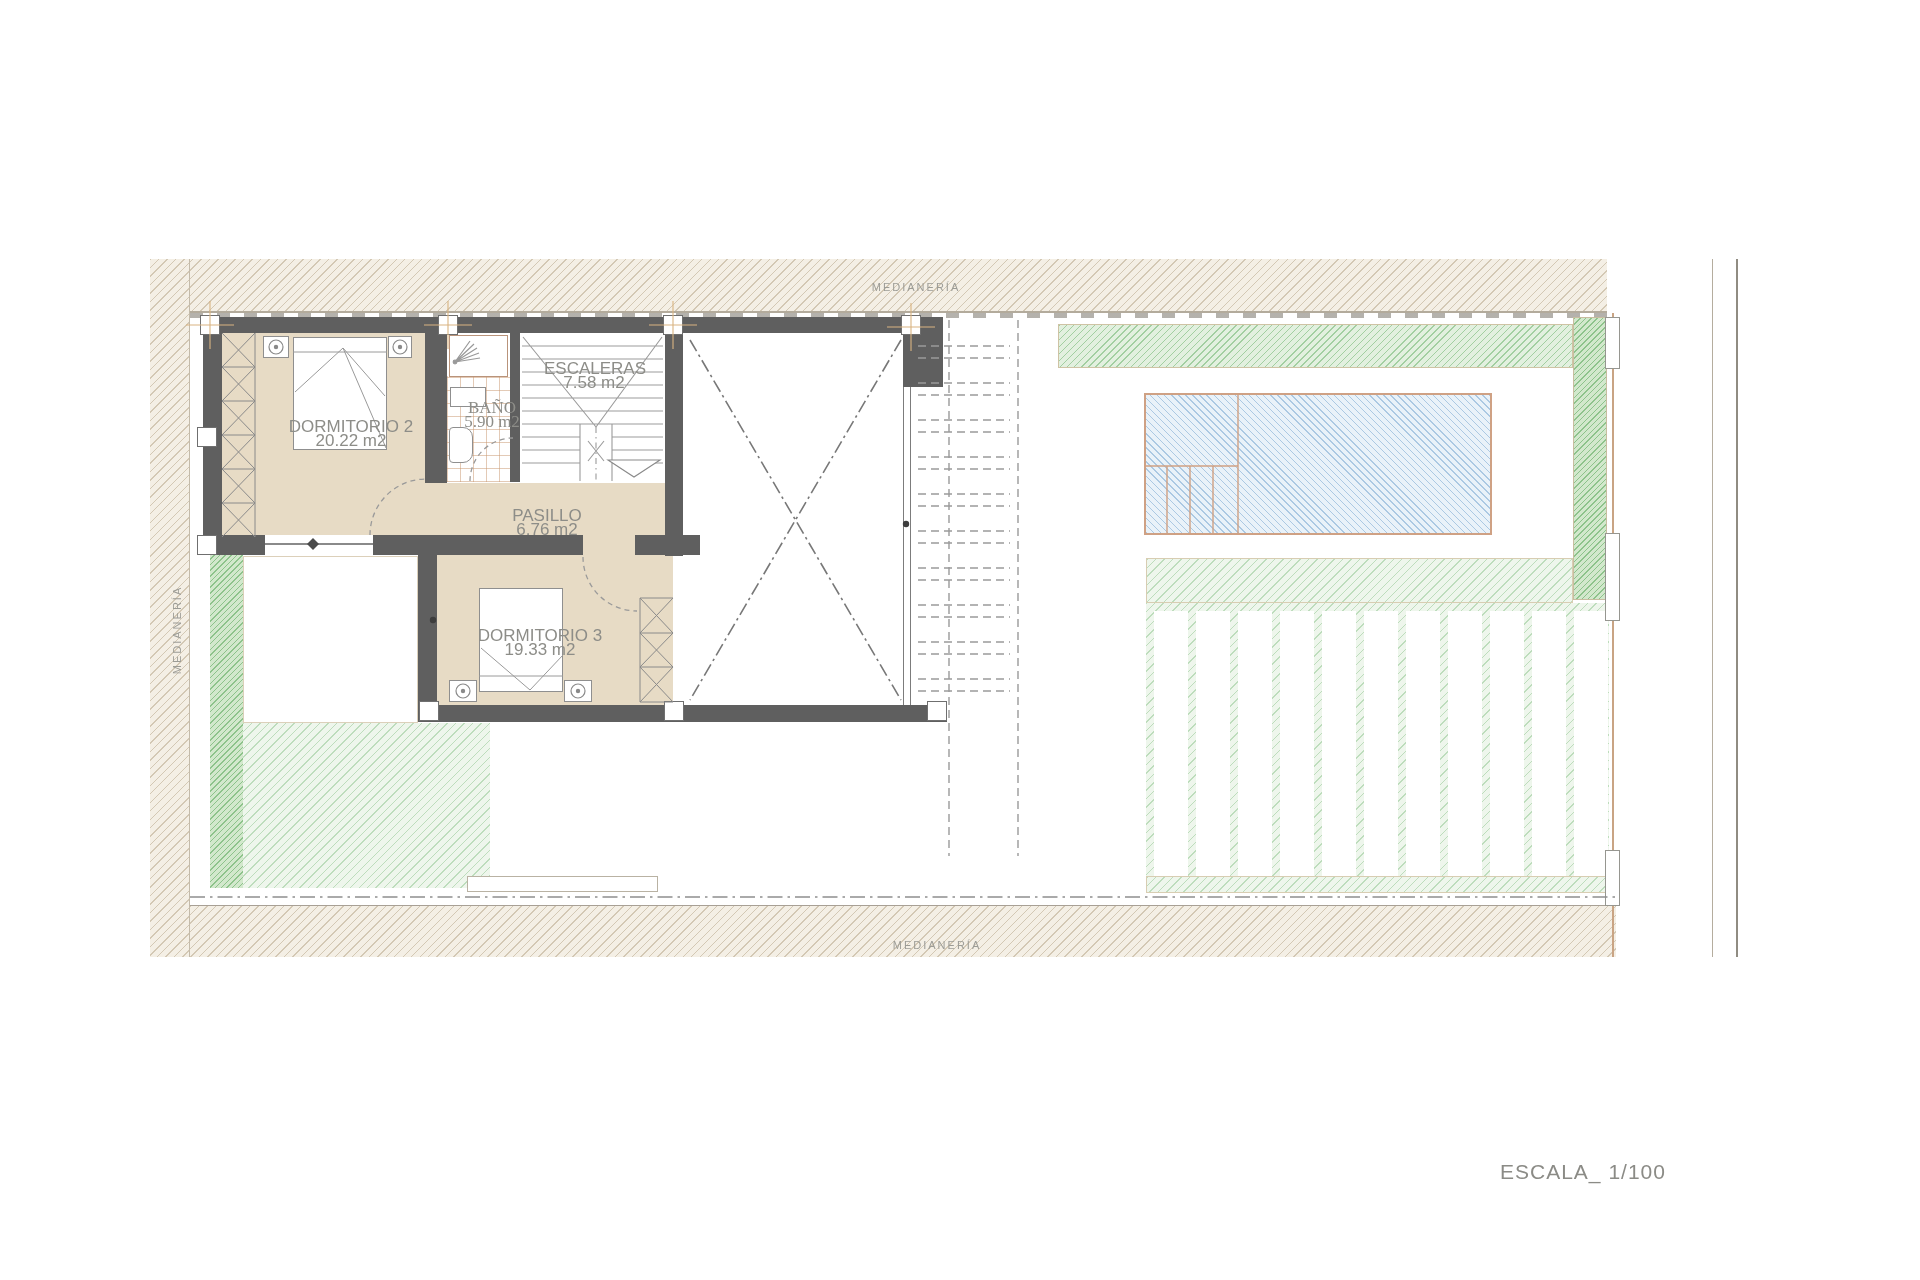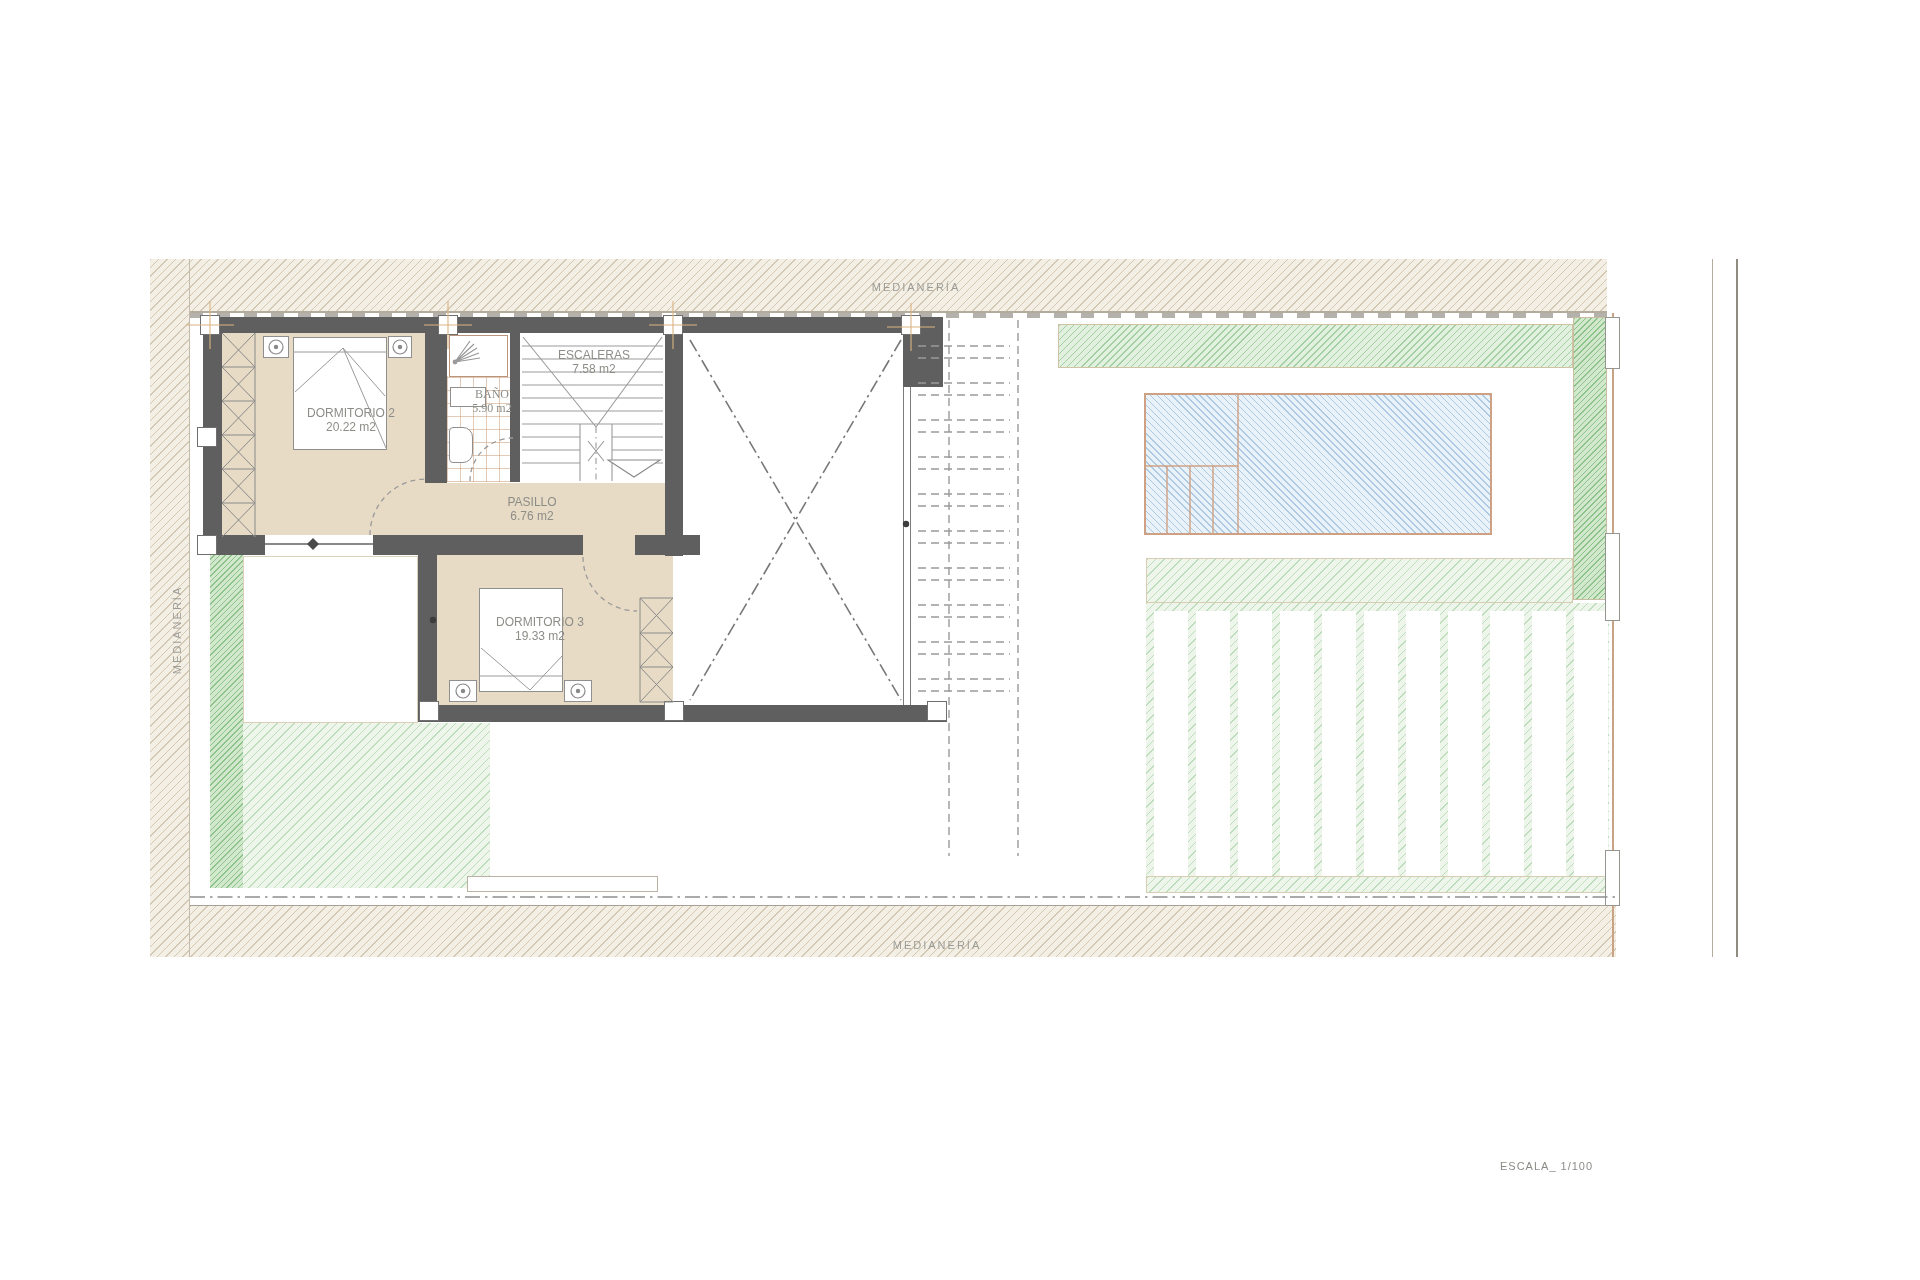--- a/index.html
+++ b/index.html
@@ -15,24 +15,24 @@
     background-image:repeating-linear-gradient(135deg, rgba(110,180,110,0.55) 0 1px, transparent 1px 5px);}
   .hatch-green-dark{background-color:#d2e8cc;
     background-image:repeating-linear-gradient(135deg, rgba(95,170,95,0.60) 0 1px, transparent 1px 4px);}
   .hatch-pool{background-color:#e9f2f9;
     background-image:repeating-linear-gradient(45deg, rgba(110,160,205,0.50) 0 1px, transparent 1px 5px);}
   .wall{position:absolute;background:#5f5f5f;z-index:20;}
   .fill{position:absolute;background:#e7dbc5;z-index:5;}
   .whitefloor{position:absolute;background:#ffffff;z-index:5;}
   .pillar{position:absolute;width:20px;height:20px;background:#ffffff;border:1.5px solid #6f6f6f;z-index:30;box-sizing:border-box;}
   .furn{position:absolute;background:#ffffff;border:1.2px solid #8f8f8f;z-index:25;box-sizing:border-box;}
-  .room-label{position:absolute;text-align:center;font-size:12px;line-height:13.5px;color:#8d8d88;z-index:40;}
+  .room-label{position:absolute;text-align:center;font-size:17px;line-height:13.5px;color:#8d8d88;z-index:40;margin-top:13px;}
   .room-label span{display:block;}
   .mlabel{position:absolute;text-align:center;font-size:11px;letter-spacing:2px;color:#9c9c96;z-index:40;}
-  #scale-note{position:absolute;left:1500px;top:1160px;width:240px;font-size:11px;letter-spacing:1px;color:#8b8b86;z-index:40;}
+  #scale-note{position:absolute;left:1500px;top:1160px;width:240px;font-size:21px;letter-spacing:1px;color:#8b8b86;z-index:40;}
   #lineart{position:absolute;left:0;top:0;z-index:35;pointer-events:none;}
 </style>
 </head>
 <body>
 
 <div id="page">
 
   <div class="abs hatch-band" style="left:150px;top:259px;width:1457px;height:54px;border-bottom:2px solid #b3ab9c;"></div>
   <div class="abs" style="left:190px;top:313px;width:1417px;height:5px;opacity:.65;
               background:repeating-linear-gradient(90deg, rgba(120,115,105,.85) 0 13px, transparent 13px 27px);"></div>
@@ -182,21 +182,21 @@
     <span>20.22 m2</span>
   </div>
   <div class="room-label" style="left:452px;top:388px;width:80px;font-family:Liberation Serif, serif;">
     <span>BAÑO</span>
     <span>5.90 m2</span>
   </div>
   <div class="room-label" style="left:544px;top:349px;width:100px;">
     <span>ESCALERAS</span>
     <span>7.58 m2</span>
   </div>
-  <div class="room-label" style="left:482px;top:496px;width:100px;">
+  <div class="room-label" style="left:497px;top:496px;width:100px;">
     <span>PASILLO</span>
     <span>6.76 m2</span>
   </div>
   <div class="room-label" style="left:465px;top:616px;width:150px;">
     <span>DORMITORIO 3</span>
     <span>19.33 m2</span>
   </div>
 
   <div class="mlabel" style="left:836px;top:281px;width:160px;">MEDIANERÍA</div>
   <div class="mlabel" style="left:857px;top:939px;width:160px;">MEDIANERÍA</div>

